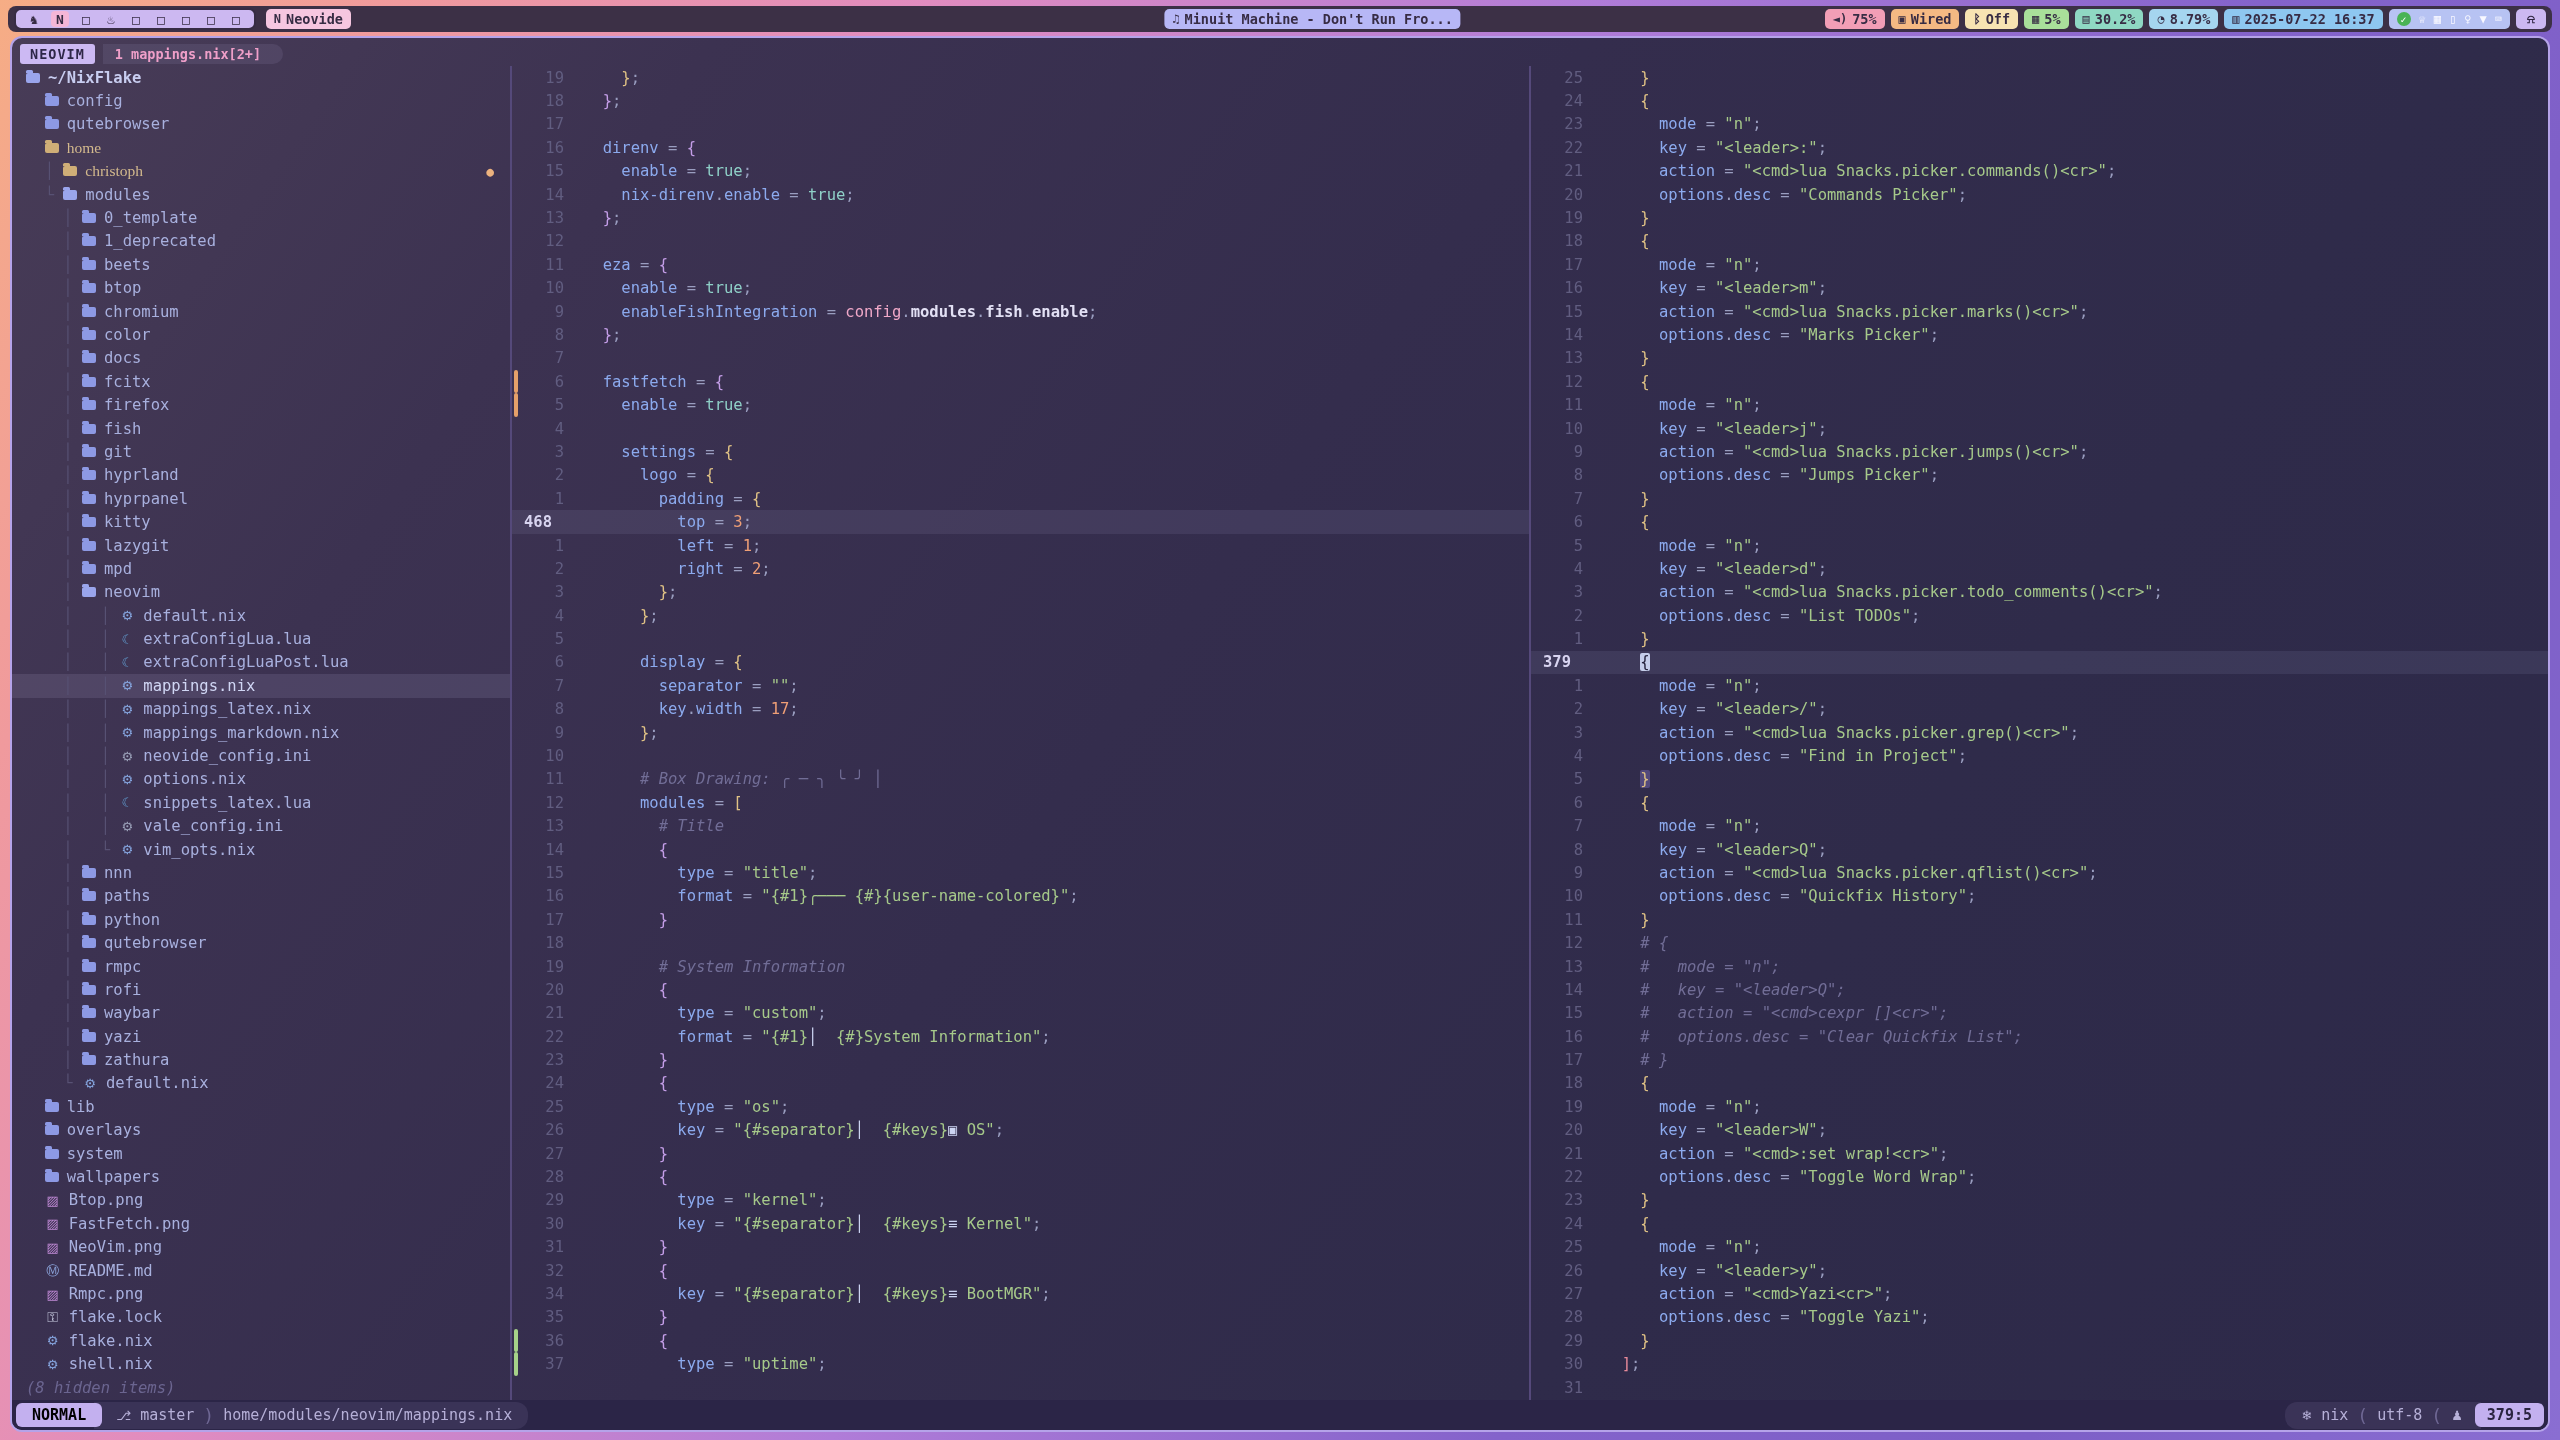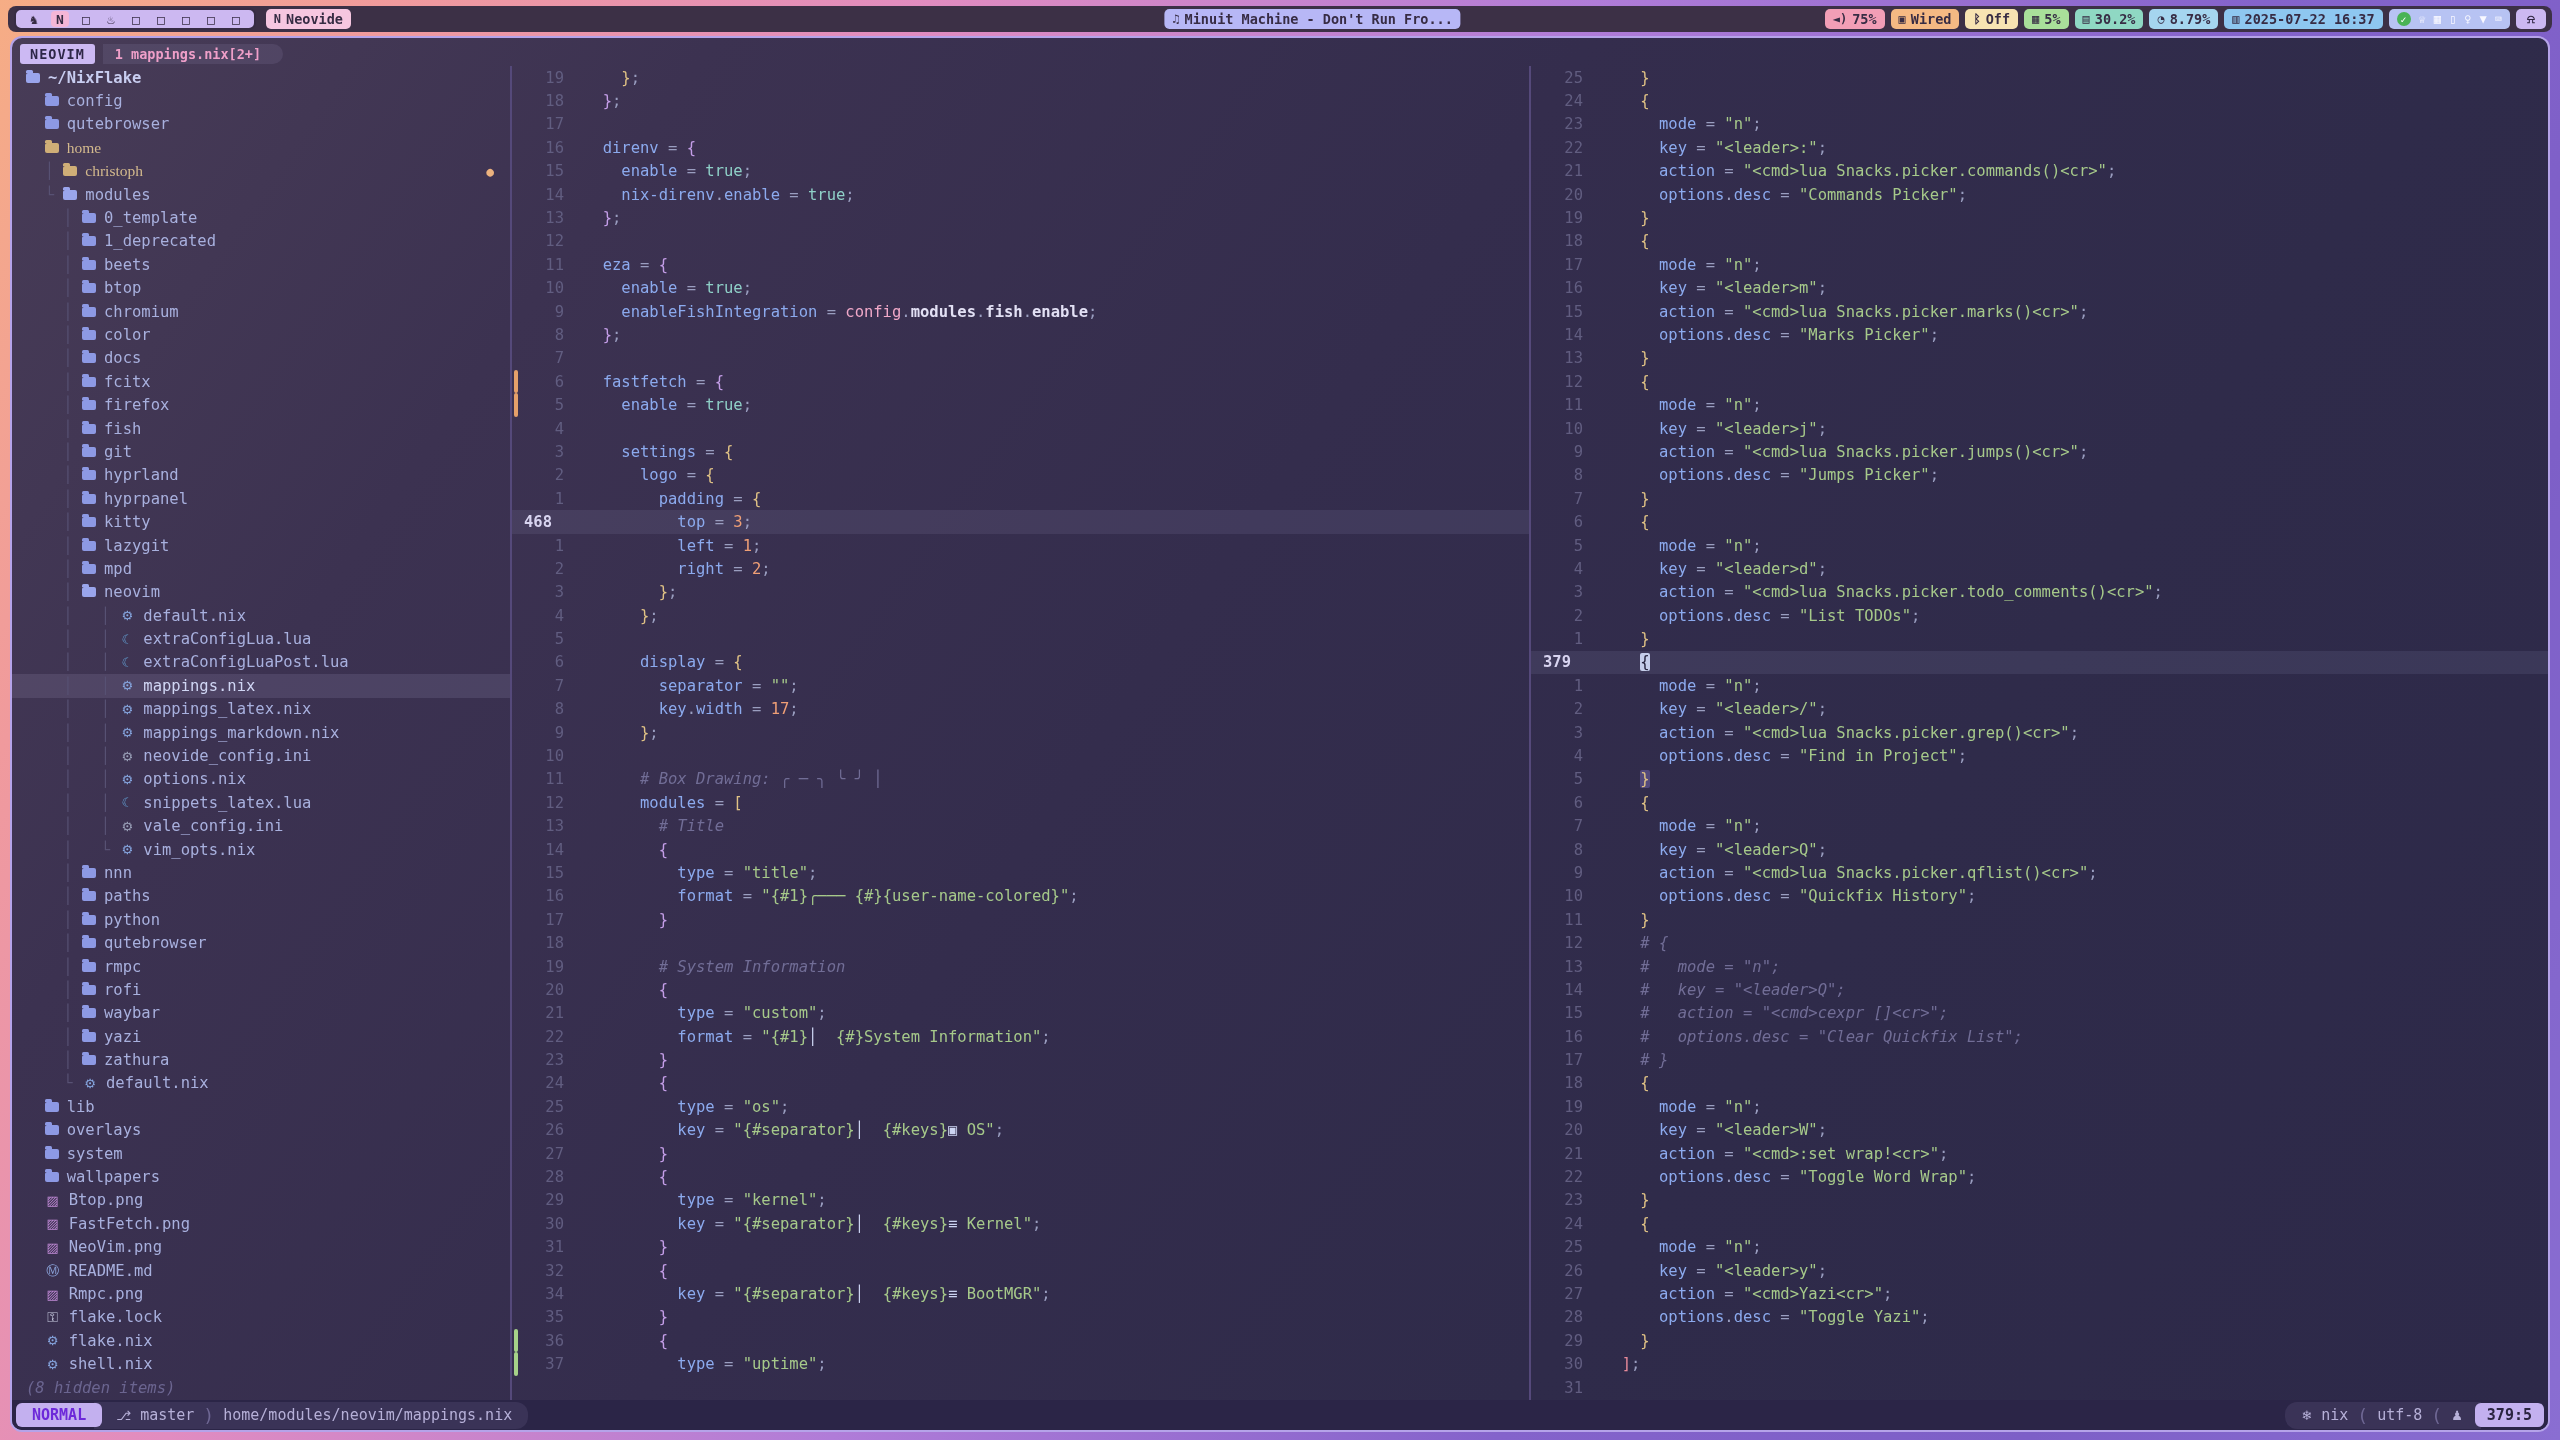--- a/index.html
+++ b/index.html
@@ -81,21 +81,21 @@
   .tk-rd  { color:#e78a9a; }
   .tk-ro  { color:#f0a8c8; }
   .tk-wh  { color:#e2e0f4; font-weight:bold; }
   .tk-pi  { color:#ccd4f2; }
   .tk-cm  { color:#716d96; font-style:italic; }
   .tk-cur { background:#c5cdea; color:#23203a; border-radius:2px; }
   .tk-mp  { background:#52497c; color:#e0c285; border-radius:2px; }
 
   
   .statusline { height:30px; display:flex; align-items:center; background:#2b2547; padding:0 4px; font-size:15px; }
-  .mode-chip { background:#c3b0ef; color:#6d28d9; font-weight:bold; border-radius:6px; padding:3px 16px;
+  .mode-chip { background:#c3b0ef; color:#000000; font-weight:bold; border-radius:6px; padding:3px 16px;
     position:relative; z-index:2; }
   .seg { background:#3a3357; color:#b6b0d8; display:flex; align-items:center; gap:9px; padding:3px 16px; }
   .seg.left { border-radius:0 12px 12px 0; margin-left:-8px; padding-left:22px; }
   .seg.right { border-radius:12px 0 0 12px; margin-right:-6px; padding-right:18px; }
   .spacer { flex:1; }
   .psep { color:#6e6794; font-size:18px; }
   .pos-chip { background:#c3b0ef; color:#2a2440; font-weight:bold; border-radius:6px; padding:3px 12px; z-index:2; }
   .sico { font-family:"DejaVu Sans", sans-serif; font-size:13px; }
 </style>
 </head>

